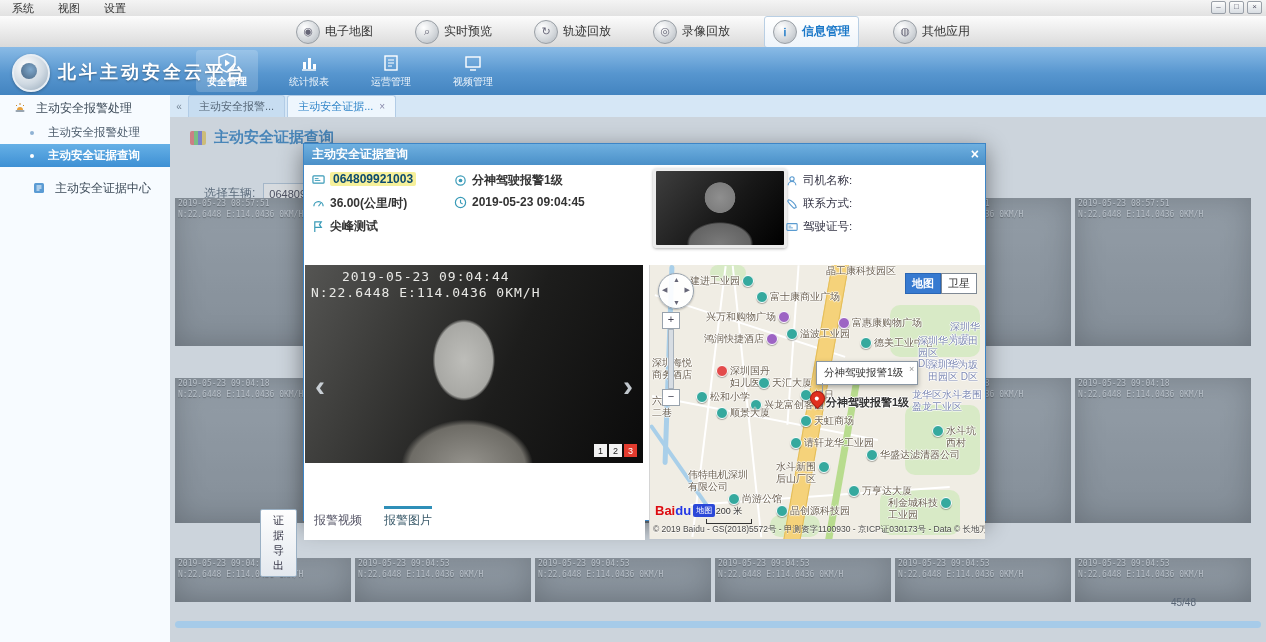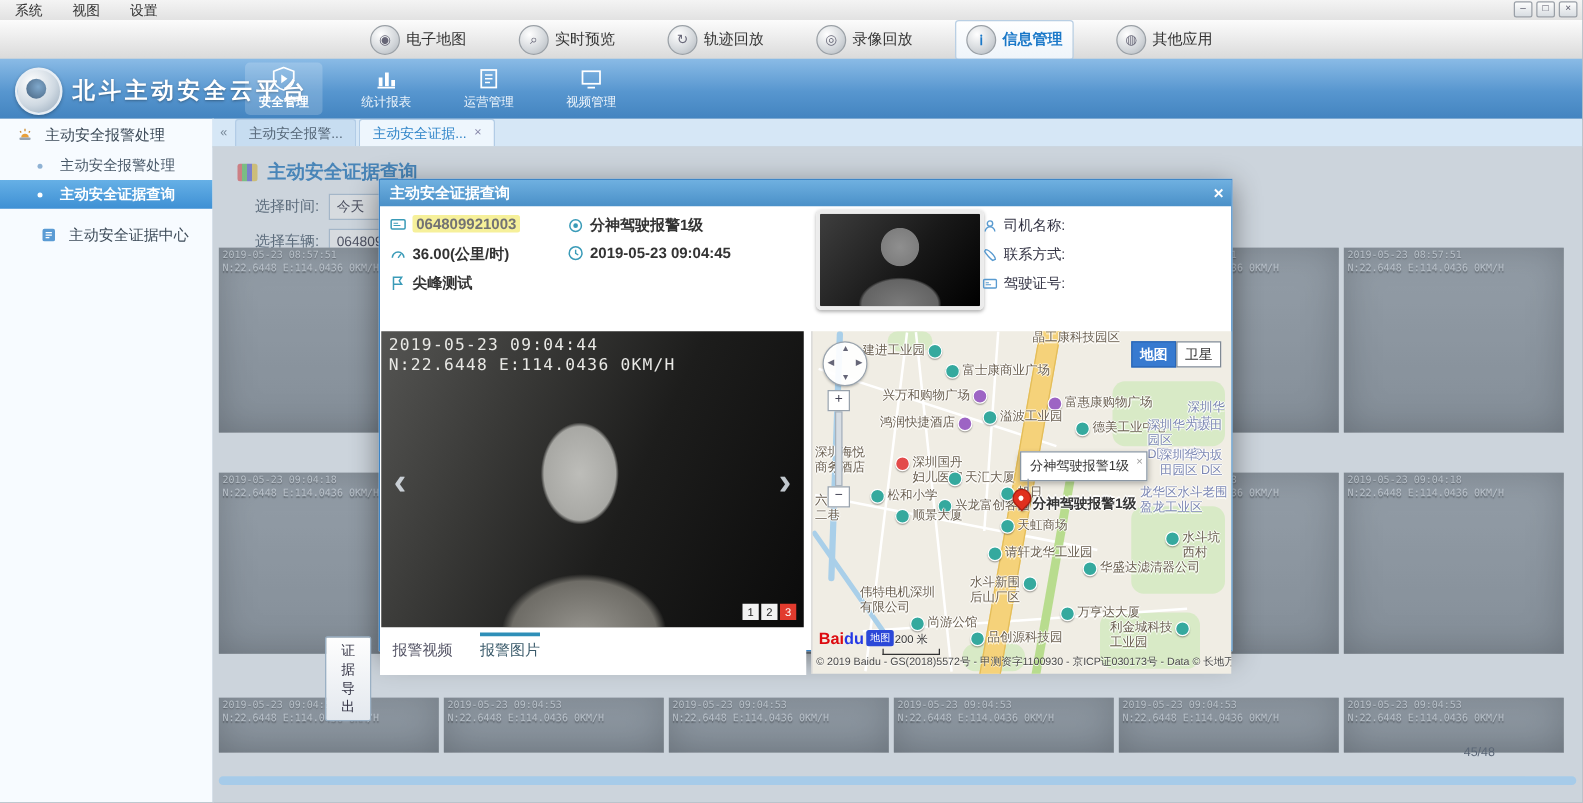--- a/index.html
+++ b/index.html
@@ -69,27 +69,27 @@
   .pageind{position:absolute;right:70px;top:597px;font-size:10px;color:#5a6676;z-index:3;}
   
   .modal{position:absolute;left:303px;top:143px;width:681px;height:376px;background:#fff;z-index:10;
          border:1px solid #3d85c6;box-shadow:0 6px 22px rgba(0,0,0,.45);}
   .mtitle{position:absolute;left:0;top:0;right:0;height:21px;background:linear-gradient(#6fb0e0,#4a90c8);
           color:#fff;font-size:12px;font-weight:bold;line-height:21px;padding-left:8px;}
   .mclose{position:absolute;right:6px;top:0;color:#fff;font-size:14px;font-weight:bold;line-height:21px;}
   .mbody{position:absolute;left:0;top:21px;right:0;bottom:0;}
   .irow{position:absolute;display:flex;align-items:center;gap:5px;font-size:12px;color:#333;font-weight:bold;white-space:nowrap;}
   .irow svg{flex:0 0 auto;}
-  .vid{color:#737373;background:#f6f09a;padding:0 3px;border-radius:2px;}
-  
-  .video{position:absolute;left:1px;top:100px;width:338px;height:237px;overflow:hidden;
+  .vid{color:#0c4a6e;background:#f6f09a;padding:0 3px;border-radius:2px;}
+  
+  .video{position:absolute;left:1px;top:100px;width:338px;height:198px;overflow:hidden;
     background:
       radial-gradient(ellipse 52px 68px at 47% 48%, #bdbdb9 0%, #a8a8a4 55%, rgba(0,0,0,0) 60%),
       radial-gradient(ellipse 100px 72px at 48% 102%, #96948e 0%, #6e6c66 58%, rgba(0,0,0,0) 66%),
-      linear-gradient(115deg,#555553 0%,#3a3a38 28%,#1d1d1c 58%,#0b0b0b 100%);}
+      linear-gradient(115deg,#555553 0%,#3a3a38 28%,#1d1d1c 58%,#0b0b0b 100%); text-align: center;}
   .osd{position:absolute;left:6px;top:4px;font-family:"DejaVu Sans Mono",monospace;font-size:13px;color:#e9e9e6;
        line-height:16px;letter-spacing:1px;white-space:pre;}
   .chev{position:absolute;top:104px;font-size:30px;color:rgba(225,232,238,.85);font-weight:bold;}
   .pager{position:absolute;right:6px;bottom:6px;display:flex;gap:2px;}
   .pg{width:13px;height:13px;background:#f2f2f2;color:#222;font-size:9px;display:flex;align-items:center;justify-content:center;}
   .pg.active{background:#e23b2e;color:#fff;}
   .mfoot{position:absolute;left:0;top:337px;right:340px;height:38px;background:#fff;}
   .ftab{position:absolute;top:10px;font-size:12px;color:#556;}
   .ftab.active{color:#3a5a6a;border-top:3px solid #2f8fb8;padding-top:3px;top:4px;}
   .exportbtn{position:absolute;right:8px;top:7px;padding:3px 12px;font-size:11px;color:#334;
@@ -271,24 +271,20 @@
       <span>主动安全证据...</span>
       <span class="tclose">×</span>
       </div>
   </div>
 
   <div class="content">
     <div class="ptitle">
       <span class="ticon"></span>
       <span>主动安全证据查询</span>
       </div>
-    <div class="frow" style="top:38px;">
-      <span>选择时间:</span>
-      <span class="fin">今天</span>
-      </div>
     <div class="frow" style="top:66px;">
       <span>选择车辆:</span>
       <span class="fin">06480992</span>
       </div>
   </div>
 
   <div>
       <div class="thumb" style="left: 175px; top: 198px; height: 148px;">
         <div class="tline">2019-05-23 08:57:51</div>
         <div class="tline">N:22.6448 E:114.0436 0KM/H</div>

